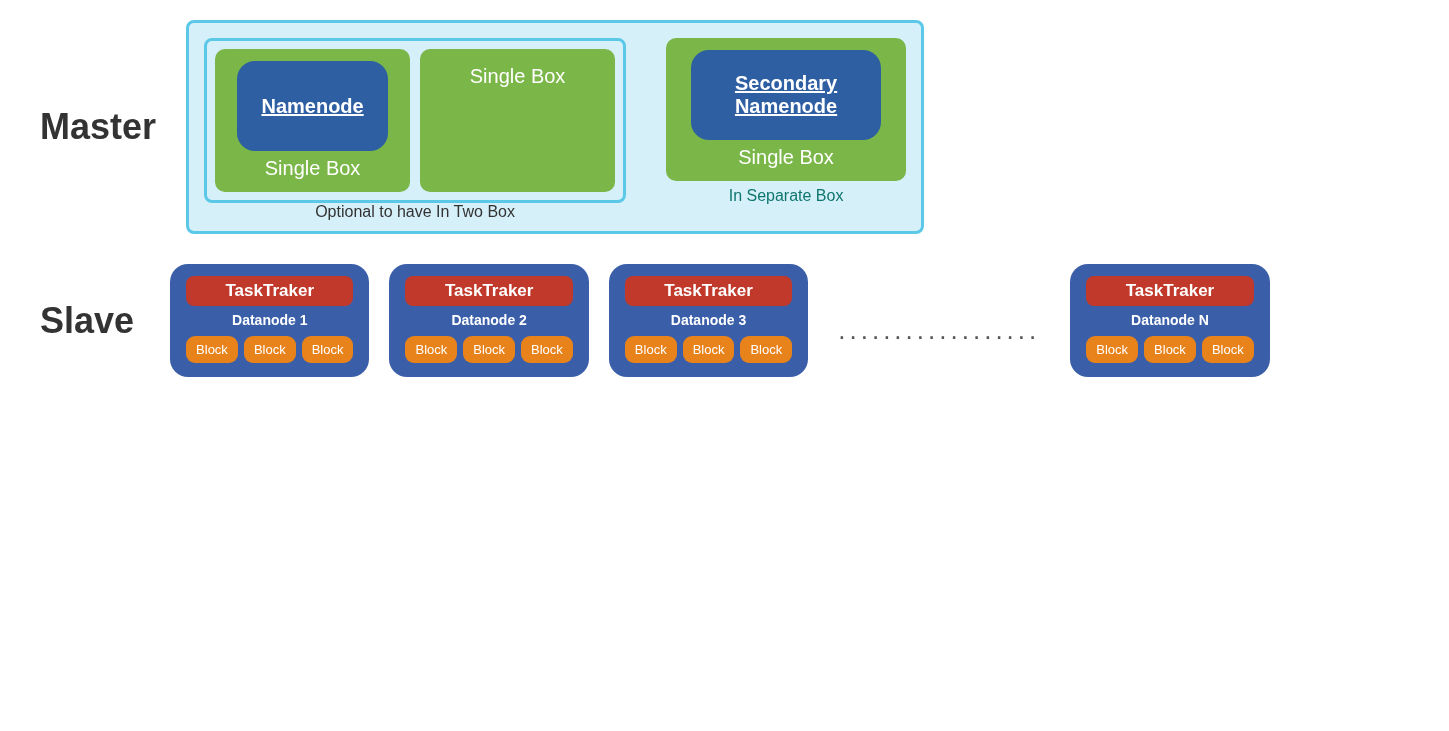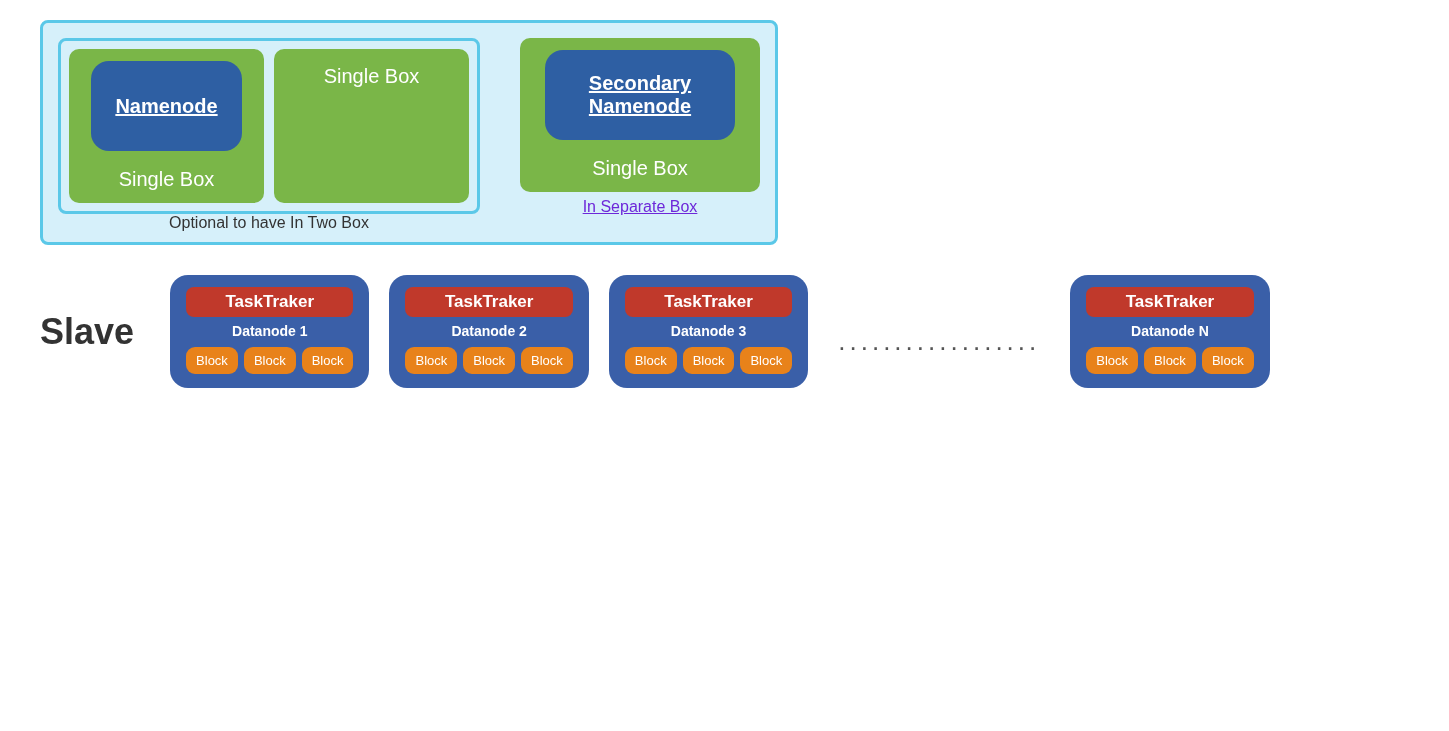--- a/index.html
+++ b/index.html
@@ -59,21 +59,21 @@
 
     .master-blue-node {
       background: #2e5fa3;
       border-radius: 18px;
       padding: 18px 24px;
       display: flex;
       align-items: center;
       justify-content: center;
       min-width: 150px;
       min-height: 90px;
-      margin-bottom: 13px;
+      margin-bottom: 2px;
     }
 
     .master-blue-node.teal {
       background: #2bb5c8;
     }
 
     .node-text {
       color: #fff;
       font-size: 20px;
       font-weight: 600;
@@ -162,20 +162,21 @@
       padding: 0 10px;
       margin-top: 20px;
     }
   </style>
 </head>
 <body>
 
 <div class="diagram-container">
 
   <div class="master-section">
+    <div class="master-label">Master</div>
 
     <div class="master-outer-box">
       <div style="display:flex; gap:10px; align-items:stretch;">
 
         <div style="display:flex;flex-direction:column;align-items:center;">
           <div style="border:3px solid #5bc8e8;border-radius:8px;padding:8px;display:flex;gap:10px;">
 
             <div class="master-inner-green">
               <div class="master-blue-node">
                 <span class="node-text">Namenode</span>
@@ -195,21 +196,21 @@
 
         <div style="display:flex;flex-direction:column;align-items:center;">
           <div class="master-inner-green" style="min-width:240px;">
             <div class="master-blue-node" style="min-width:190px;">
               <span class="node-text" style="white-space:pre-line;">Secondary
 Namenode</span>
             </div>
             <span class="single-box-label">Single Box</span>
           </div>
 
-          <div style="font-size:16px;color:#6d28d9;text-align:left;margin-top:6px;text-decoration:underline;">In Separate Box</div>
+          <div style="font-size:16px;color:#0f766e;text-align:left;margin-top:6px;">In Separate Box</div>
         </div>
 
       </div>
     </div>
   </div>
 
   <div class="slave-section">
     <div class="slave-label">Slave</div>
 
     <div class="slave-nodes-row">

